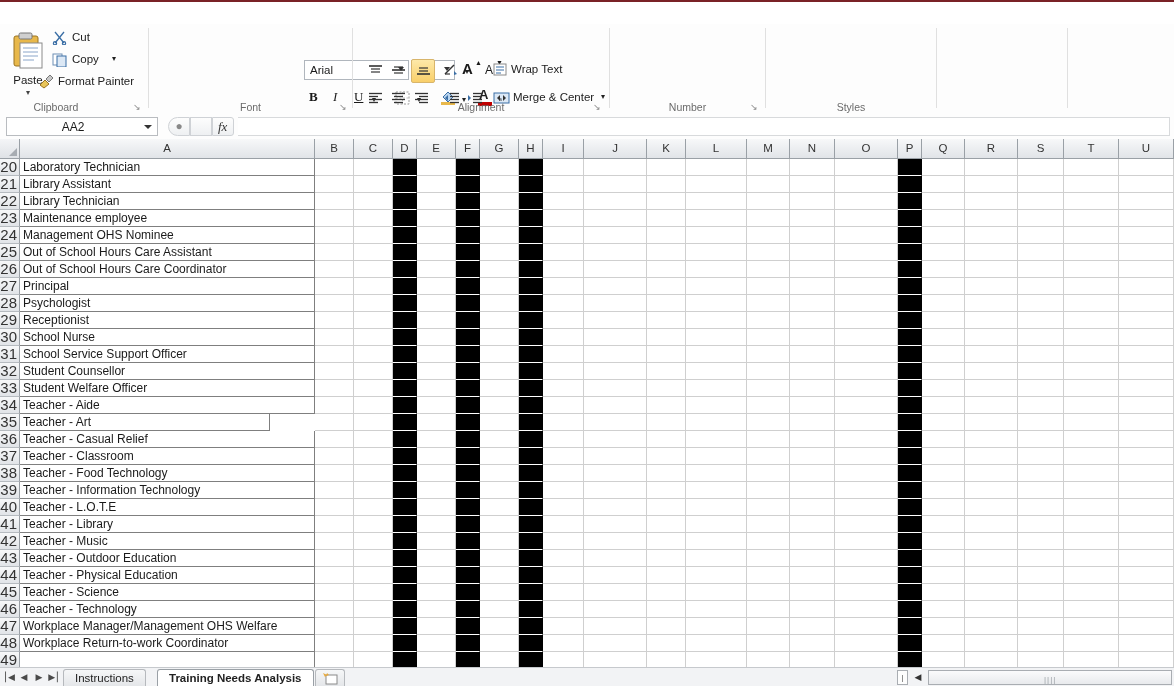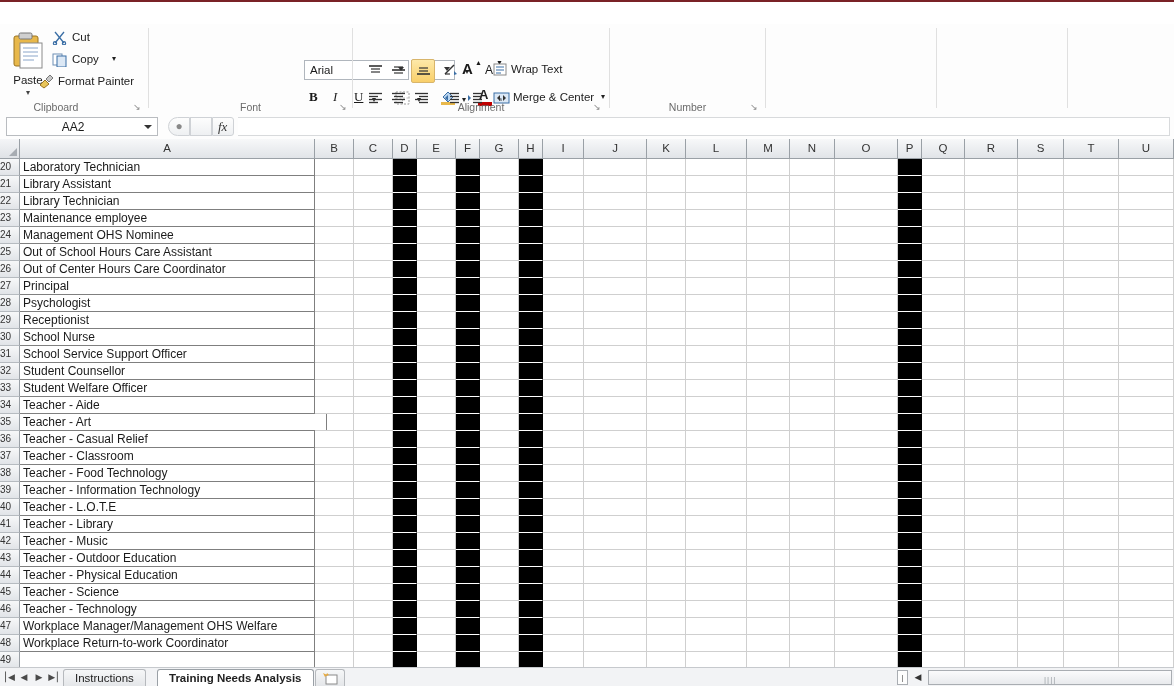--- a/index.html
+++ b/index.html
@@ -72,21 +72,21 @@
      background:linear-gradient(#f4f5f7,#dfe2e6);border-right:1px solid #9aa0a6;border-bottom:1px solid #9aa0a6;box-sizing:border-box;}
   .corner i{position:absolute;right:2px;bottom:2px;width:0;height:0;
      border-left:8px solid transparent;border-bottom:8px solid #a7acb2;}
   .colhdr{position:absolute;top:0;height:20px;box-sizing:border-box;
      background:linear-gradient(#f7f8f9,#e1e4e8);
      border-right:1px solid #9aa0a6;border-bottom:1px solid #9aa0a6;
      text-align:center;line-height:19px;font-size:11.5px;color:#333;cursor:default;}
   .rowhdr{position:absolute;left:0;width:20px;height:17px;box-sizing:border-box;
      background:linear-gradient(#f7f8f9,#e1e4e8);
      border-right:1px solid #9aa0a6;border-bottom:1px solid #b6bbc0;
-     padding-right:2px;line-height:16px;font-size:10px;color:#333;cursor:default;}
+     text-align:right;padding-right:2px;line-height:16px;font-size:15px;color:#333;cursor:default;}
   .cell{position:absolute;height:17px;box-sizing:border-box;
      border-right:1px solid #cfcfcf;border-bottom:1px solid #cfcfcf;
      font-size:12px;line-height:16px;overflow:hidden;white-space:nowrap;cursor:default;}
   .cell.a{padding-left:3px;border-right:1px solid #7f7f7f;border-bottom:1px solid #7f7f7f;}
   .cell.blk{background:#000;border-right:1px solid #000;border-bottom:1px solid #ffffff;}
 
   
   .sheetbar{position:absolute;left:0;top:667px;width:1174px;height:19px;background:#f2f3f5;
      border-top:1px solid #c6c9cd;}
   .navbtns{position:absolute;left:2px;top:2px;width:60px;height:15px;}
@@ -320,20 +320,24 @@
     </div>
     <div class="gsep" style="left:609px;"></div>
 
     <div class="group" style="left:610px;width:155px;">
 
       <div class="glabel">Number</div>
       <div class="dlg" style="left:140px;">↘</div>
     </div>
     <div class="gsep" style="left:765px;"></div>
 
+    <div class="group" style="left:766px;width:170px;">
+
+      <div class="glabel">Styles</div>
+    </div>
     <div class="gsep" style="left:936px;"></div>
 
     <div class="gsep" style="left:1067px;"></div>
 
   </div>
 
   <div class="fbar">
     <div class="namebox">
       <div class="nbtxt">AA2</div>
       <i class="nbarw"></i>
@@ -502,21 +506,21 @@
         <div class="cell" style="left: 747px; width: 43px; top: 105px;"></div>
         <div class="cell" style="left: 790px; width: 45px; top: 105px;"></div>
         <div class="cell" style="left: 835px; width: 63px; top: 105px;"></div>
         <div class="cell blk" style="left: 898px; width: 24px; top: 105px;"></div>
         <div class="cell" style="left: 922px; width: 43px; top: 105px;"></div>
         <div class="cell" style="left: 965px; width: 53px; top: 105px;"></div>
         <div class="cell" style="left: 1018px; width: 46px; top: 105px;"></div>
         <div class="cell" style="left: 1064px; width: 55px; top: 105px;"></div>
         <div class="cell" style="left: 1119px; width: 55px; top: 105px;"></div>
         <div class="rowhdr" style="top: 122px;">26</div>
-        <div class="cell a" style="left: 20px; width: 295px; top: 122px;">Out of Center Hours Care Coordinator</div>
+        <div class="cell a" style="left: 20px; width: 295px; top: 122px;">Out of School Hours Care Coordinator</div>
         <div class="cell" style="left: 315px; width: 39px; top: 122px;"></div>
         <div class="cell" style="left: 354px; width: 39px; top: 122px;"></div>
         <div class="cell blk" style="left: 393px; width: 24px; top: 122px;"></div>
         <div class="cell" style="left: 417px; width: 39px; top: 122px;"></div>
         <div class="cell blk" style="left: 456px; width: 24px; top: 122px;"></div>
         <div class="cell" style="left: 480px; width: 39px; top: 122px;"></div>
         <div class="cell blk" style="left: 519px; width: 24px; top: 122px;"></div>
         <div class="cell" style="left: 543px; width: 41px; top: 122px;"></div>
         <div class="cell" style="left: 584px; width: 63px; top: 122px;"></div>
         <div class="cell" style="left: 647px; width: 39px; top: 122px;"></div>
@@ -700,21 +704,21 @@
         <div class="cell" style="left: 747px; width: 43px; top: 258px;"></div>
         <div class="cell" style="left: 790px; width: 45px; top: 258px;"></div>
         <div class="cell" style="left: 835px; width: 63px; top: 258px;"></div>
         <div class="cell blk" style="left: 898px; width: 24px; top: 258px;"></div>
         <div class="cell" style="left: 922px; width: 43px; top: 258px;"></div>
         <div class="cell" style="left: 965px; width: 53px; top: 258px;"></div>
         <div class="cell" style="left: 1018px; width: 46px; top: 258px;"></div>
         <div class="cell" style="left: 1064px; width: 55px; top: 258px;"></div>
         <div class="cell" style="left: 1119px; width: 55px; top: 258px;"></div>
         <div class="rowhdr" style="top: 275px;">35</div>
-        <div class="cell a" style="left: 20px; width: 307px; top: 275px;">Teacher - Art</div>
+        <div class="cell a" style="left: 20px; width: 250px; top: 275px;">Teacher - Art</div>
         <div class="cell" style="left: 315px; width: 39px; top: 275px;"></div>
         <div class="cell" style="left: 354px; width: 39px; top: 275px;"></div>
         <div class="cell blk" style="left: 393px; width: 24px; top: 275px;"></div>
         <div class="cell" style="left: 417px; width: 39px; top: 275px;"></div>
         <div class="cell blk" style="left: 456px; width: 24px; top: 275px;"></div>
         <div class="cell" style="left: 480px; width: 39px; top: 275px;"></div>
         <div class="cell blk" style="left: 519px; width: 24px; top: 275px;"></div>
         <div class="cell" style="left: 543px; width: 41px; top: 275px;"></div>
         <div class="cell" style="left: 584px; width: 63px; top: 275px;"></div>
         <div class="cell" style="left: 647px; width: 39px; top: 275px;"></div>

